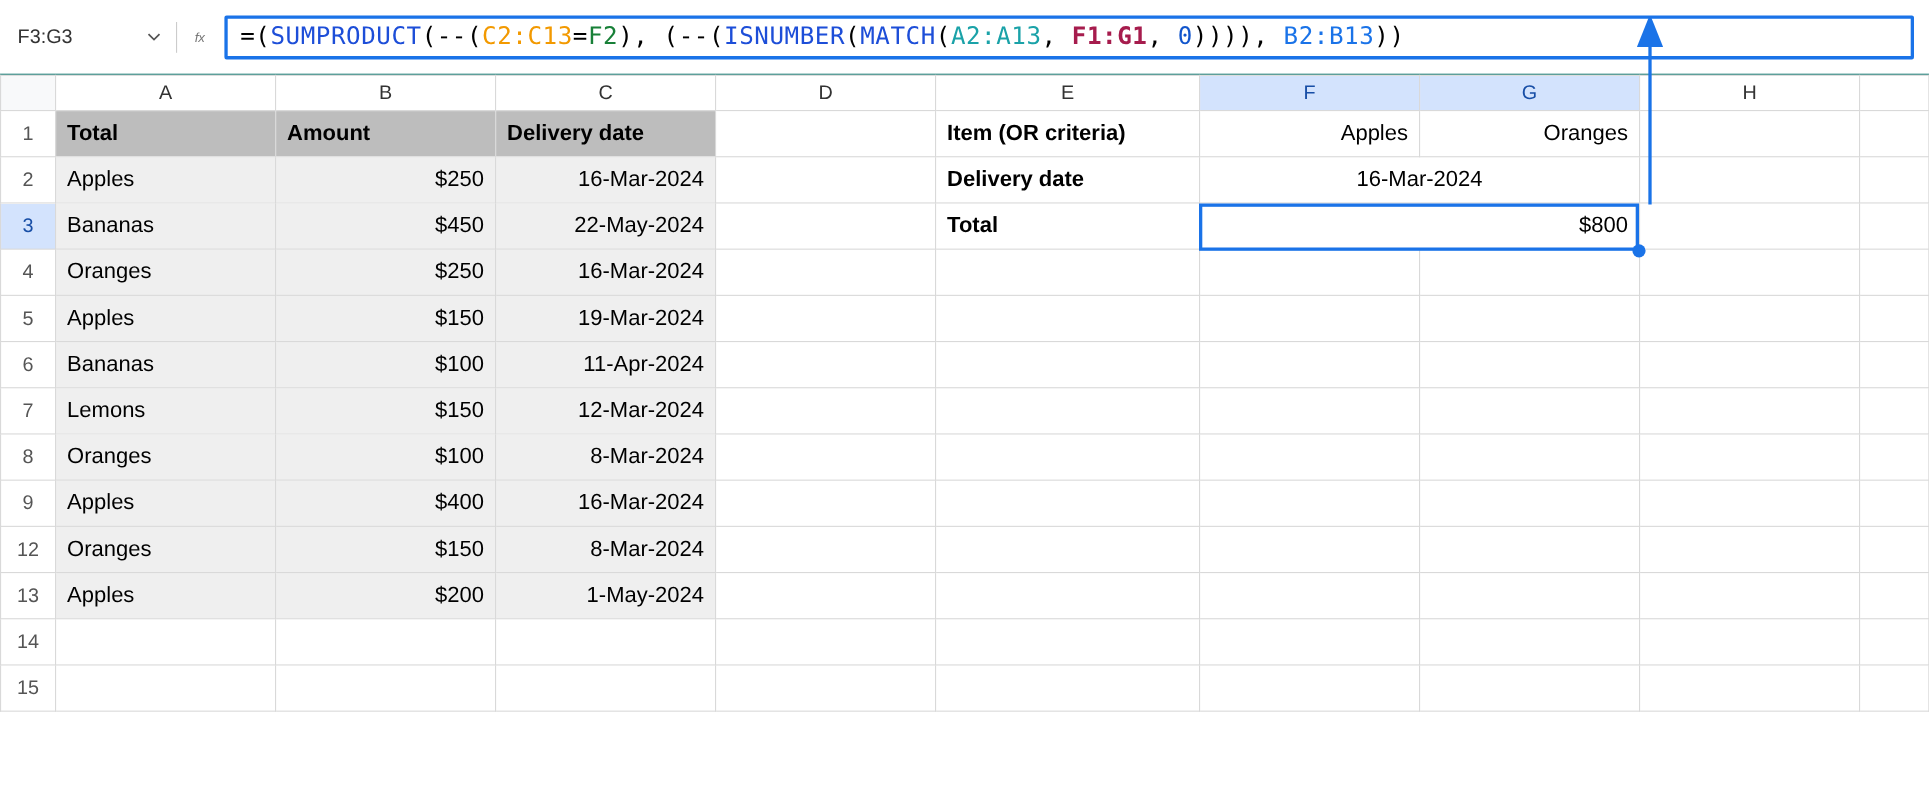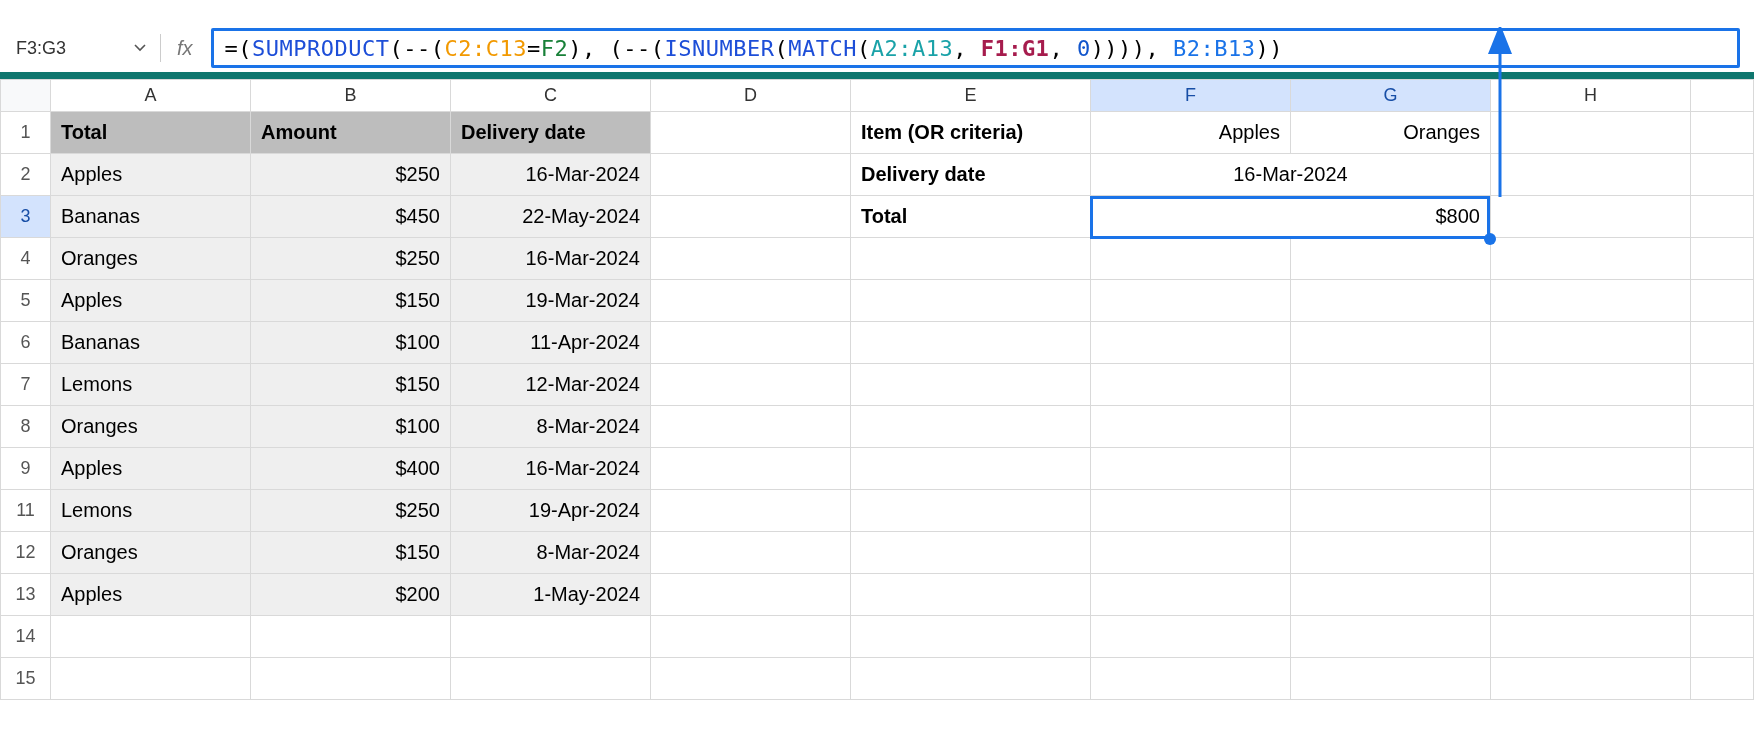--- a/index.html
+++ b/index.html
@@ -10,24 +10,23 @@
     background: #fff;
     width: 1754px;
     height: 736px;
     overflow: hidden;
   }
 
   
   .formula-row {
     display: flex;
     align-items: center;
-    height: 55px;
-    border-bottom: 7px solid #0f766e;
+    height: 68px;
+    border-bottom: 1px solid #0f766e;
     padding: 0 6px;
-    margin-top: 24px;
   }
   .name-box {
     width: 120px;
     height: 34px;
     display: flex;
     align-items: center;
     padding: 0 10px;
     font-size: 18px;
     color: #333;
   }
@@ -41,21 +40,21 @@
   .divider {
     width: 1px;
     height: 28px;
     background: #ccc;
     margin: 0 16px 0 6px;
   }
   .fx-label {
     font-style: italic;
     font-family: Liberation Sans, sans-serif;
     color: #777;
-    font-size: 20px;
+    font-size: 12px;
     margin-right: 18px;
   }
   .formula-input-wrap {
     flex: 1;
     position: relative;
     display: flex;
     align-items: center;
     height: 40px;
     margin-right: 8px;
   }
@@ -331,32 +330,20 @@
       <td class="cell-data txt-right">$400</td>
       <td class="cell-data txt-right">16-Mar-2024</td>
       <td></td>
           <td></td>
       <td></td>
           <td></td>
       <td></td>
           <td></td>
     </tr>
     <tr>
-      <th class="rowhdr">11</th>
-      <td class="cell-data">Lemons</td>
-      <td class="cell-data txt-right">$250</td>
-      <td class="cell-data txt-right">19-Apr-2024</td>
-      <td></td>
-          <td></td>
-      <td></td>
-          <td></td>
-      <td></td>
-          <td></td>
-    </tr>
-    <tr>
       <th class="rowhdr">12</th>
       <td class="cell-data">Oranges</td>
       <td class="cell-data txt-right">$150</td>
       <td class="cell-data txt-right">8-Mar-2024</td>
       <td></td>
           <td></td>
       <td></td>
           <td></td>
       <td></td>
           <td></td>

